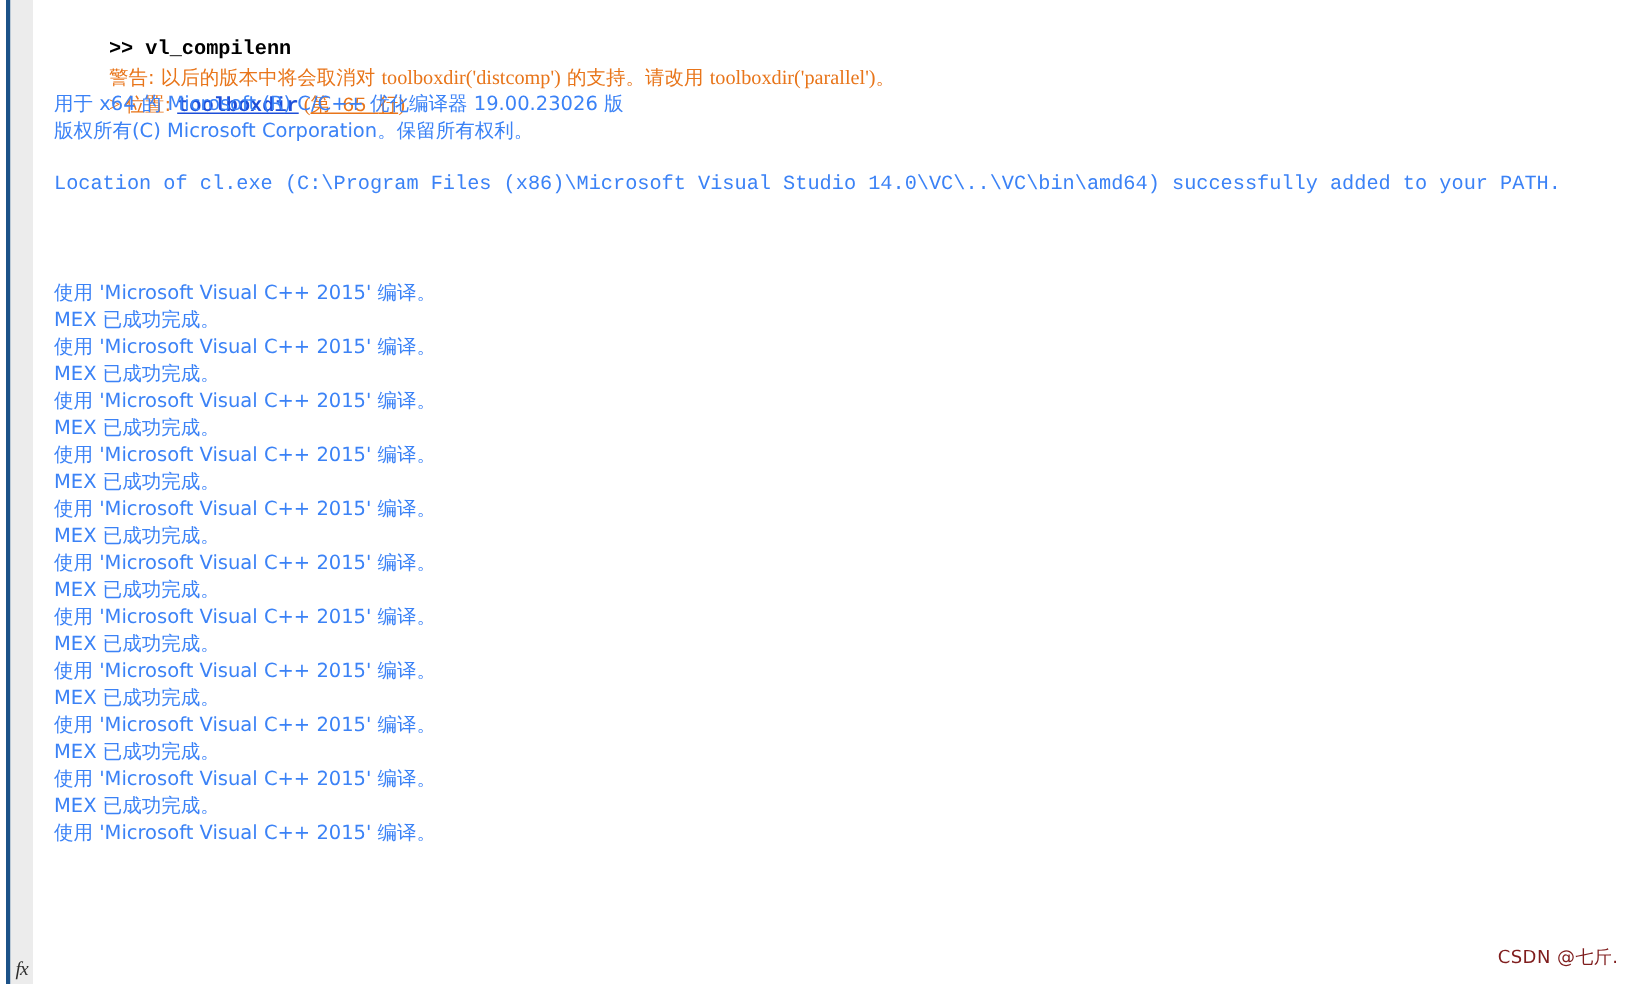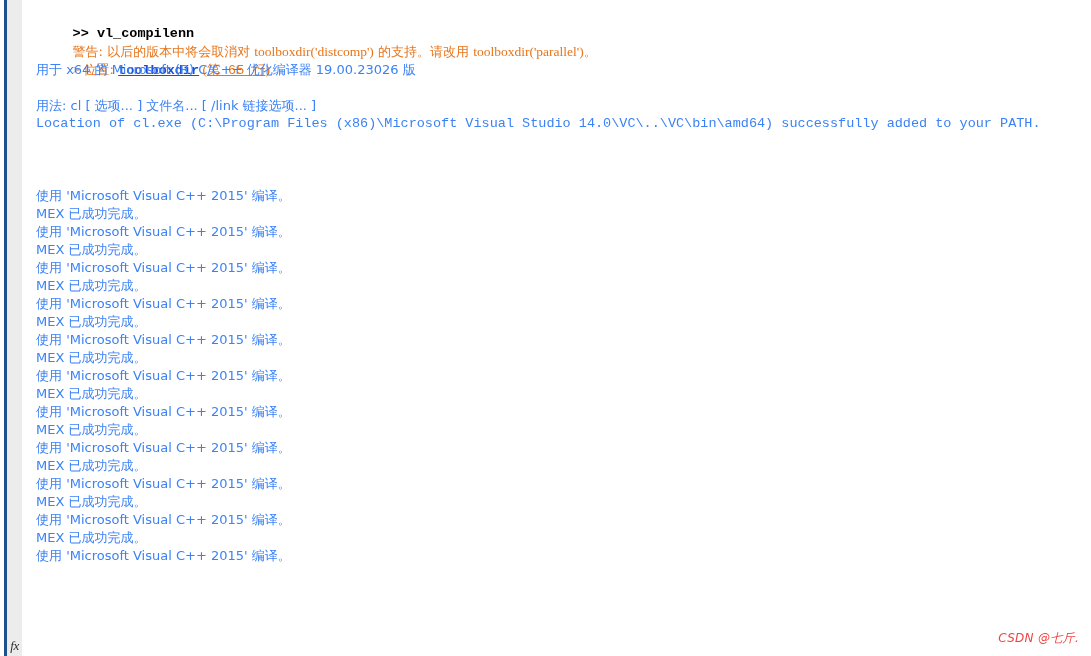--- a/index.html
+++ b/index.html
@@ -95,26 +95,25 @@
   }
   .cjk {
     font-family: "DejaVu Sans", "Liberation Sans", sans-serif;
     font-size: 13px;
   }
 
   #watermark {
     position: absolute;
     right: 12px;
     bottom: 9px;
-    color: #ef4444;
+    color: #7f1d1d;
     font-family: "DejaVu Sans", "Liberation Sans", sans-serif;
     font-size: 12px;
     letter-spacing: 0.3px;
     user-select: none;
-    font-style: italic;
   }
 </style>
 </head>
 <body>
 
 <div id="console-window">
 
   <div id="focus-bar"></div>
 
   <div id="gutter"></div>
@@ -133,24 +132,24 @@
 
     <div class="line">
       <span class="warn">&gt; </span><span class="warn cjk">位置: </span><span class="link">toolboxdir</span><span class="warn"> (</span><span class="link-cn cjk">第</span><span class="link-cn"> 65 </span><span class="link-cn cjk">行</span><span class="warn">)</span>
     </div>
 
 
 
 
 
     <div class="line plain cjk">用于 x64 的 Microsoft (R) C/C++ 优化编译器 19.00.23026 版</div>
+    <div class="line plain cjk">版权所有(C) Microsoft Corporation。保留所有权利。</div>
 
     <div class="line blank"></div>
 
-    <div class="line plain cjk">用法: cl [ 选项... ] 文件名... [ /link 链接选项... ]</div>
     <div class="line plain">Location of cl.exe (C:\Program Files (x86)\Microsoft Visual Studio 14.0\VC\..\VC\bin\amd64) successfully added to your PATH.</div>
 
     <div class="line blank"></div>
     <div class="line blank"></div>
     <div class="line blank"></div>
 
     <div id="compile-block">
         <div class="line plain cjk">使用 'Microsoft Visual C++ 2015' 编译。</div>
         <div class="line plain cjk">MEX 已成功完成。</div>
         <div class="line plain cjk">使用 'Microsoft Visual C++ 2015' 编译。</div>

